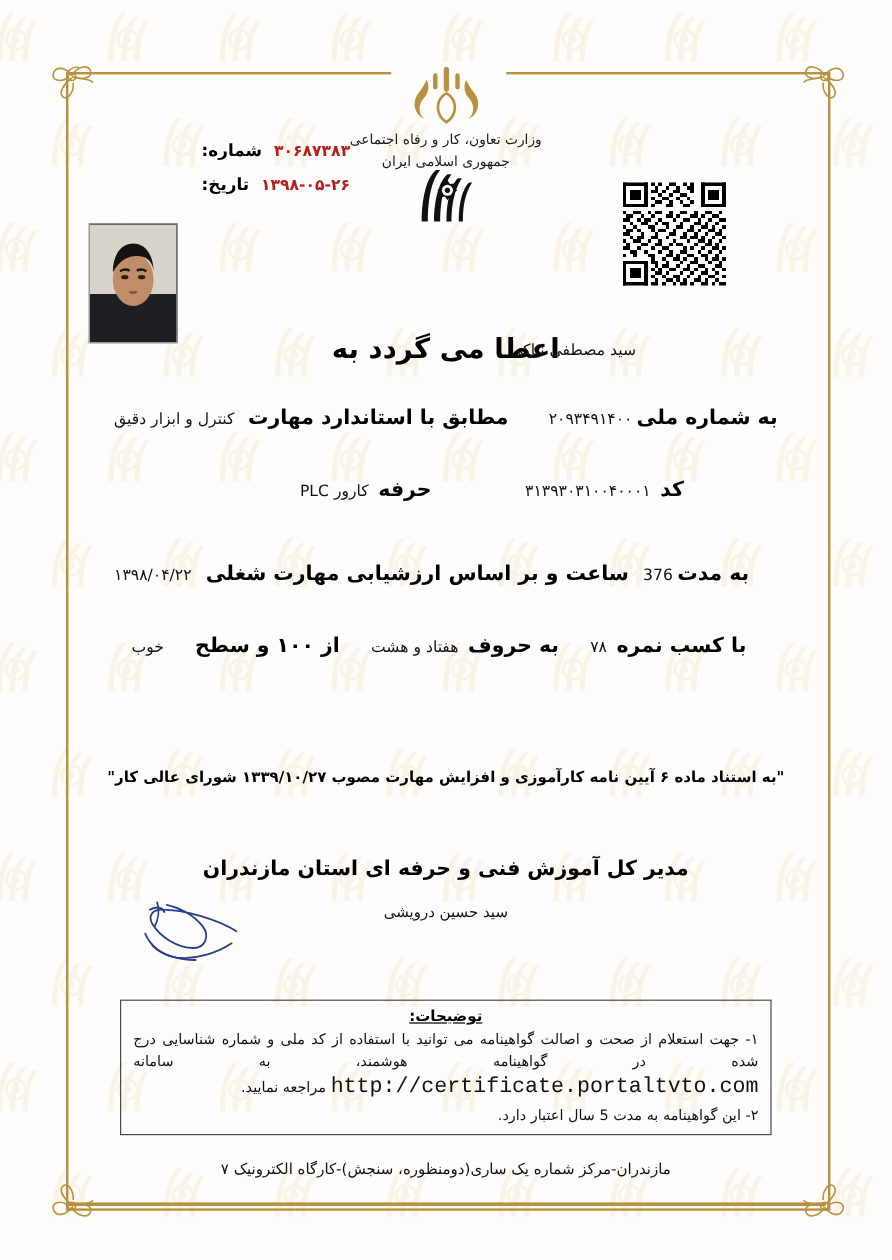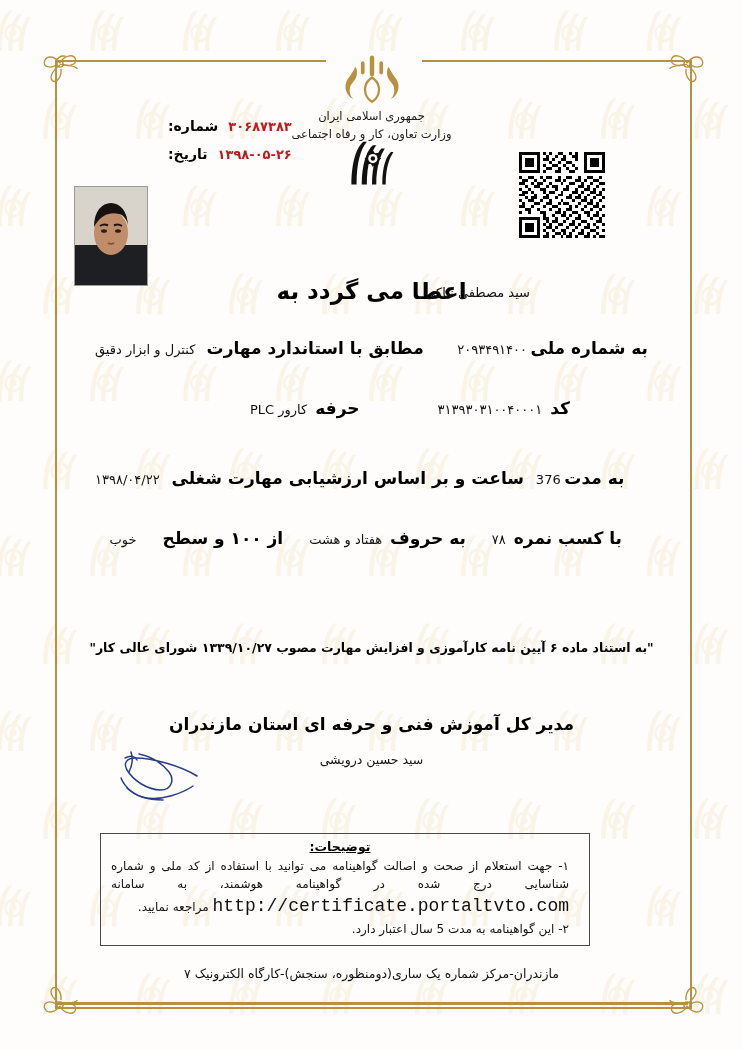--- a/index.html
+++ b/index.html
@@ -269,23 +269,23 @@
     width: 130px;
     height: 68px;
     color: #263f86;
   }
   .signature svg { width: 100%; height: 100%; display:block; }
 
   .notes-box {
     position: absolute;
     left: 100px;
     top: 833px;
-    width: 490px;
+    width: 543px;
     border: 1px solid #4a4a4a;
-    padding: 5px 20px 7px 10px;
+    padding: 5px 10px 7px 10px;
     background: transparent;
     box-sizing: border-box;
   }
   .notes-title {
     text-align: center;
     font-size: 12.5px;
     font-weight: bold;
     text-decoration: underline;
     color: #000;
     margin-bottom: 3px;
@@ -1235,22 +1235,22 @@
         <path d="M40 10 c1.6 0 2.4 1.2 2.4 3.2 v16 c0 2.4 -1 3.4 -2.4 3.4 -1.4 0 -2.4 -1 -2.4 -3.4 v-16 c0 -2 0.8 -3.2 2.4 -3.2z"></path>
         <path d="M30 16 c1.3 0 2 1 2 2.8 v9 c0 1.8 -0.8 2.6 -2 2.6 -1.2 0 -2 -0.8 -2 -2.6 v-9 c0 -1.8 0.7 -2.8 2 -2.8z"></path>
         <path d="M50 16 c1.3 0 2 1 2 2.8 v9 c0 1.8 -0.8 2.6 -2 2.6 -1.2 0 -2 -0.8 -2 -2.6 v-9 c0 -1.8 0.7 -2.8 2 -2.8z"></path>
         <path d="M22 22 c3 4 2 12 -2 16 -5 5 -6 14 0 19 -9 -4 -11 -15 -6 -22 3 -4 6 -8 8 -13z"></path>
         <path d="M58 22 c-3 4 -2 12 2 16 5 5 6 14 0 19 9 -4 11 -15 6 -22 -3 -4 -6 -8 -8 -13z"></path>
         <path d="M40 34 c6 3 9 10 7 17 -1.6 5.6 -7 9 -7 9 0 0 -5.4 -3.4 -7 -9 -2 -7 1 -14 7 -17z" fill="none" stroke="currentColor" stroke-width="2.4"></path>
       </svg>
     </div>
 
     <div class="org-lines">
+      <div>وزارت تعاون، کار و رفاه اجتماعی</div>
       <div>جمهوری اسلامی ایران</div>
-      <div>وزارت تعاون، کار و رفاه اجتماعی</div>
     </div>
 
     <div class="tvto-logo">
       <svg viewBox="0 0 64 56" fill="currentColor">
         <path d="M8 52 c0 -26 6 -44 14 -50 l4 0 c-7 8 -12 24 -12 50 z"></path>
         <path d="M20 52 c0 -24 6 -40 13 -46 l4 0 c-6 8 -11 22 -11 46 z"></path>
         <path d="M32 52 c0 -22 5 -36 11 -42 l4 0 c-5 8 -10 20 -10 42 z"></path>
         <path d="M44 52 c0 -20 4 -32 10 -38 l3 0 c-5 8 -9 18 -9 38 z"></path>
         <g transform="translate(22,22)">
           <path d="M11 -10 l2.4 3.6 4.3 -0.6 -0.6 4.3 3.6 2.4 -3.6 2.4 0.6 4.3 -4.3 -0.6 -2.4 3.6 -2.4 -3.6 -4.3 0.6 0.6 -4.3 -3.6 -2.4 3.6 -2.4 -0.6 -4.3 4.3 0.6 z"></path>

